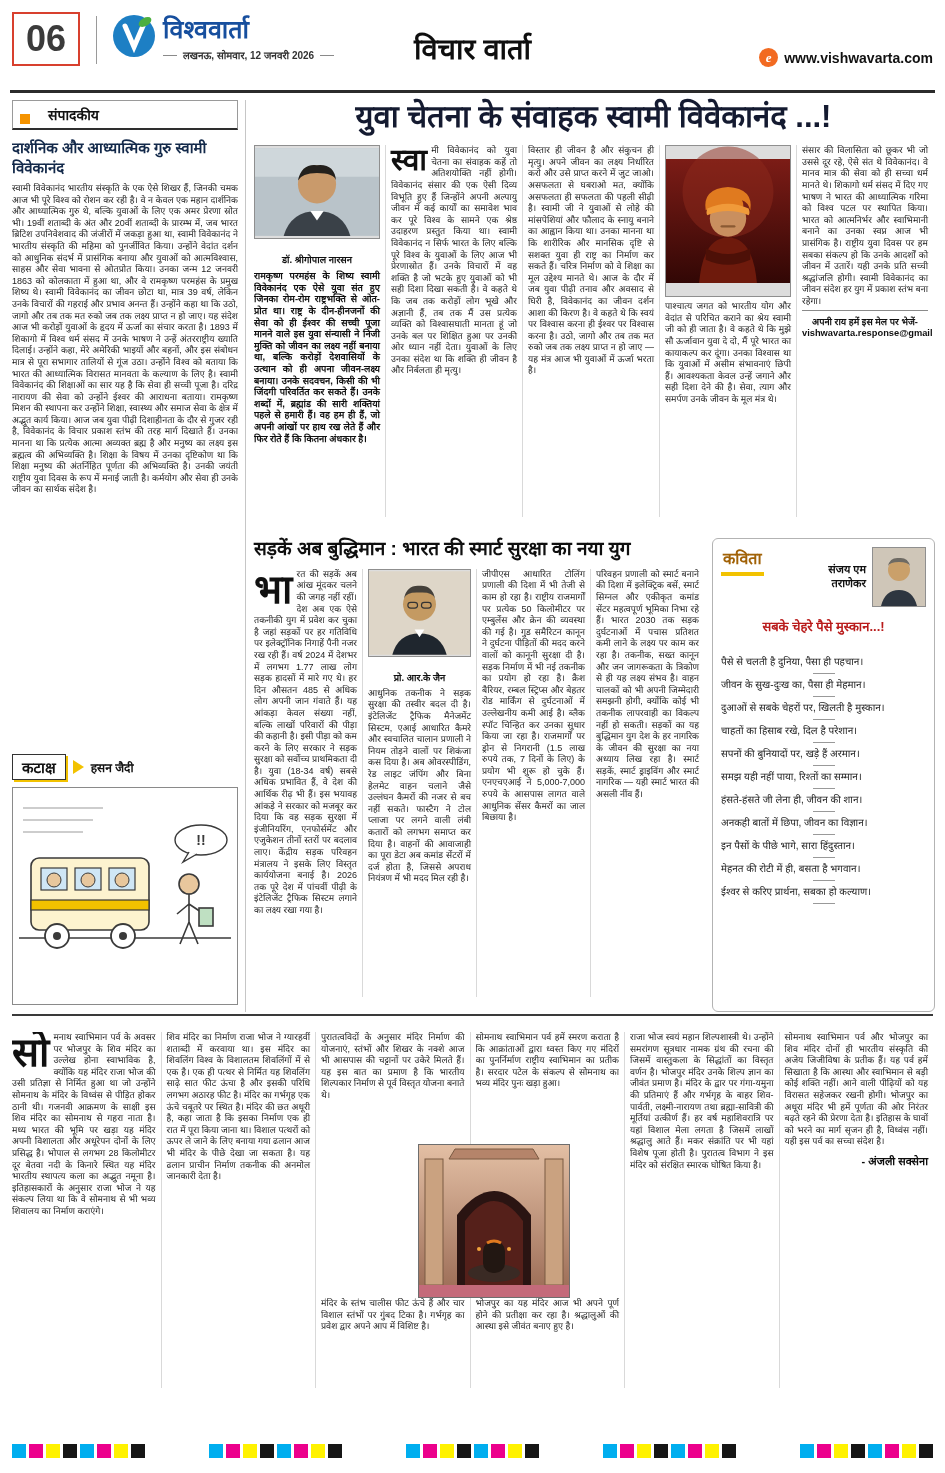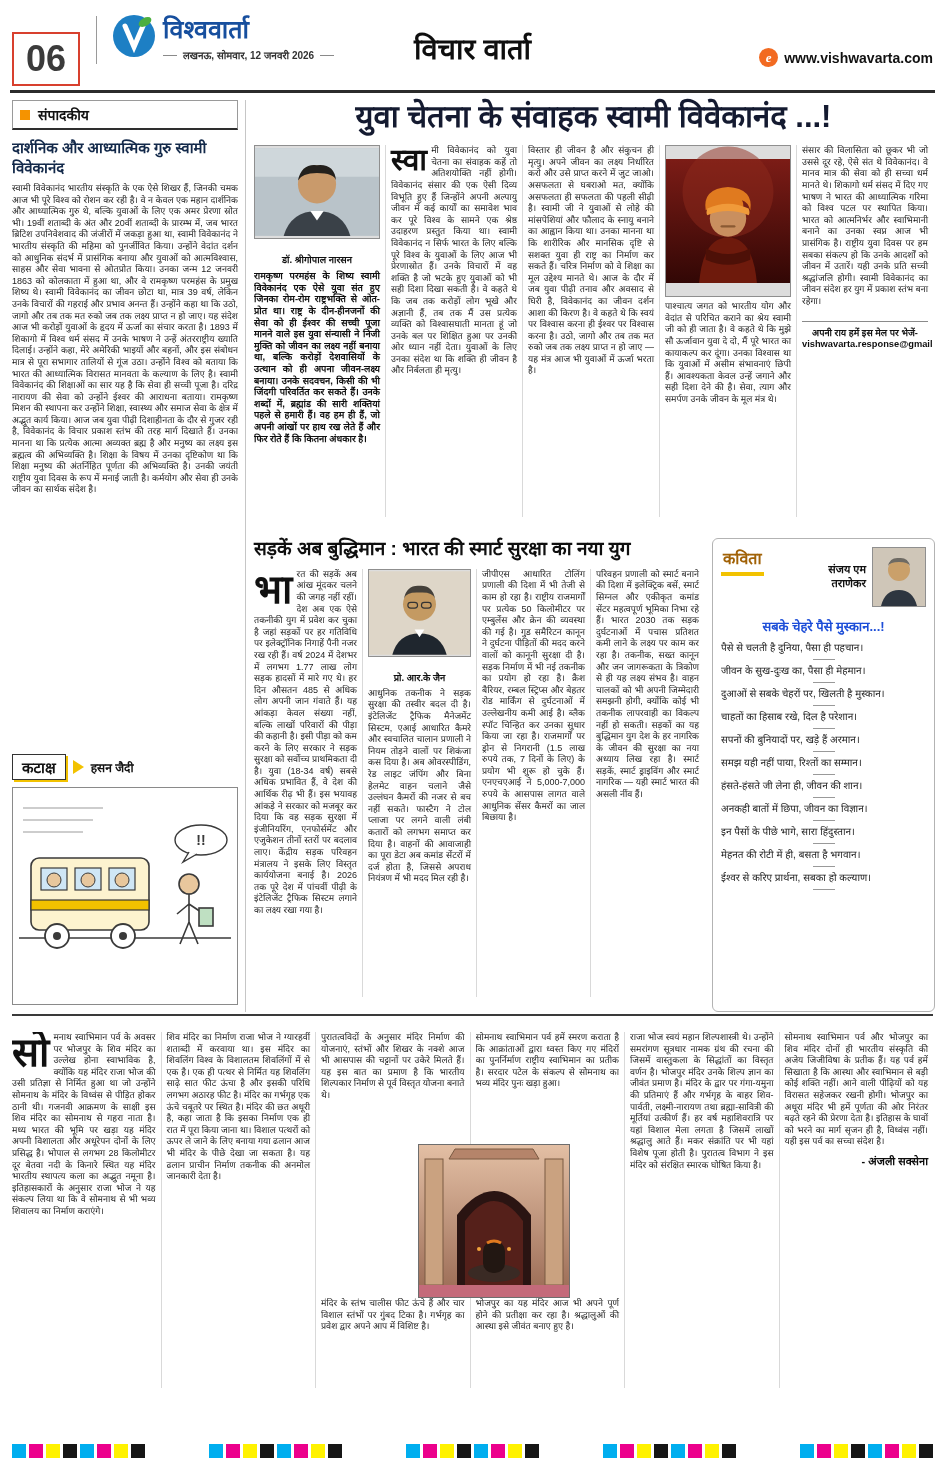--- a/index.html
+++ b/index.html
@@ -2,21 +2,21 @@
 <html lang="hi"><head>
 <meta charset="utf-8">
 <style>
   html,body{margin:0;padding:0;background:#e9e9e9;}
   .page{position:relative;width:945px;height:1473px;background:#ffffff;margin:0 auto;overflow:hidden;
         font-family:"Liberation Sans","DejaVu Sans",sans-serif;color:#1c1c1c;}
 
   
   .masthead{position:absolute;left:10px;top:8px;width:925px;height:82px;border-bottom:3px solid #2b2b2b;}
   .pagenum{position:absolute;left:2px;top:4px;border:2px solid #d8402e;padding:0 12px;
-           font-size:36px;font-weight:700;color:#3b3b3b;line-height:50px;margin-top:20px;}
+           font-size:36px;font-weight:700;color:#3b3b3b;line-height:50px;}
   .pagenum-sep{position:absolute;left:86px;top:8px;width:1px;height:48px;background:#9a9a9a;}
   .logo-block{position:absolute;left:102px;top:6px;display:flex;align-items:flex-start;gap:7px;}
   .logo-circle{display:block;width:44px;height:44px;}
   .brand-name{font-size:25px;font-weight:800;color:#174f9e;line-height:30px;}
   .dateline{margin-top:4px;font-size:10px;font-weight:600;color:#333;display:flex;align-items:center;gap:6px;white-space:nowrap;}
   .dateline::before,.dateline::after{content:"";flex:1;height:1px;background:#8a8a8a;min-width:14px;}
   .center-title{position:absolute;left:50%;transform:translateX(-50%);top:20px;
                 font-size:29px;font-weight:800;color:#0e0e0e;white-space:nowrap;}
   .site{position:absolute;right:2px;top:40px;display:flex;align-items:center;gap:6px;
         font-size:14px;font-weight:800;color:#111;cursor:pointer;}
@@ -30,54 +30,54 @@
   .dcap.big{font-size:40px;line-height:40px;}
   .cols{display:flex;overflow:hidden;}
   .cols .col{flex:1;padding:0 5px;border-left:1px solid #d9d9d9;min-width:0;}
   .cols .col:first-child{border-left:none;padding-left:0;}
   .pframe{margin:0;border:1px solid #8f8f8f;overflow:hidden;background:#ddd;}
   .pframe svg{display:block;width:100%;height:100%;}
   .pcap{text-align:center;font-size:9.5px;font-weight:700;padding:2px 0 4px;color:#101010;margin-top:12px;}
 
   
   .editorial{position:absolute;left:12px;top:100px;width:226px;height:648px;overflow:hidden;}
-  .sec-tab{display:flex;align-items:center;gap:8px;border:1px solid #9a9a9a;border-bottom:2px solid #2e2e2e;
+  .sec-tab{display:flex;align-items:flex-end;gap:18px;border:1px solid #9a9a9a;border-bottom:2px solid #2e2e2e;
            padding:4px 7px;font-size:14px;font-weight:800;color:#111;}
   .sec-tab .sq{width:10px;height:10px;background:#f59300;display:inline-block;}
   .ed-head{font-size:15px;font-weight:800;color:#13294a;line-height:1.3;margin:8px 0 6px;}
   .ed-body{height:548px;overflow:hidden;}
 
   .vline1{position:absolute;left:245px;top:100px;width:1px;height:912px;background:#c6c6c6;}
 
   
   .lead{position:absolute;left:254px;top:98px;width:679px;}
   .lead-head{margin:0;text-align:center;font-size:31px;font-weight:800;color:#141a30;line-height:1.2;}
   .lead-cols{margin-top:10px;height:372px;}
   .pframe.author{height:92px;}
   .pframe.viv{height:150px;margin-bottom:4px;}
-  .feedback{margin-top:13px;border-top:1px solid #8a8a8a;padding-top:4px;text-align:center;
+  .feedback{margin-top:2px;border-top:1px solid #8a8a8a;padding-top:4px;text-align:center;
             font-size:9.3px;font-weight:700;color:#101010;}
   .feedback .email{font-weight:800;cursor:pointer;}
 
   
   .roads{position:absolute;left:254px;top:538px;width:450px;}
   .roads-head{margin:0;font-size:19px;font-weight:800;color:#0f0f0f;line-height:1.2;}
   .roads-cols{margin-top:8px;height:428px;}
   .pframe.prof{height:86px;}
 
   
   .kavita{position:absolute;left:712px;top:538px;width:205px;height:456px;border:1px solid #b3b3b3;
           border-radius:6px;padding:8px;overflow:hidden;}
   .kv-head{display:flex;justify-content:space-between;align-items:flex-start;}
   .kv-tab{font-size:16px;font-weight:800;color:#a16207;border-bottom:4px solid #f2c200;padding:0 2px 3px;}
   .poet{display:flex;align-items:center;gap:6px;}
   .poet-name{font-size:11px;font-weight:800;color:#111;text-align:right;width:72px;line-height:1.25;}
   .poet-photo{display:block;width:52px;height:58px;border:1px solid #8f8f8f;overflow:hidden;}
   .poet-photo svg{display:block;width:100%;height:100%;}
-  .poem-title{text-align:center;font-size:13px;font-weight:800;color:#1d4ed8;margin:10px 0 6px;}
+  .poem-title{text-align:center;font-size:13px;font-weight:800;color:#b91c1c;margin:10px 0 20px;}
   .poem-line{font-size:10px;line-height:1.4;color:#222;}
   .poem-line::after{content:"";display:block;width:22px;height:1px;background:#999;margin:4px auto 4px;}
 
   
   .kataksh{position:absolute;left:12px;top:754px;width:226px;height:258px;}
   .kt-head{display:flex;align-items:center;gap:7px;}
   .kt-label{font-size:15px;font-weight:800;color:#111;border:1px solid #333;padding:2px 9px;box-shadow:2px 2px 0 #f2c200;}
   .kt-arrow{width:0;height:0;border-top:7px solid transparent;border-bottom:7px solid transparent;border-left:11px solid #f2c200;}
   .kt-author{font-size:12px;font-weight:800;color:#111;}
   .cartoon{margin-top:7px;border:1px solid #8a8a8a;height:216px;overflow:hidden;background:#fff;}

